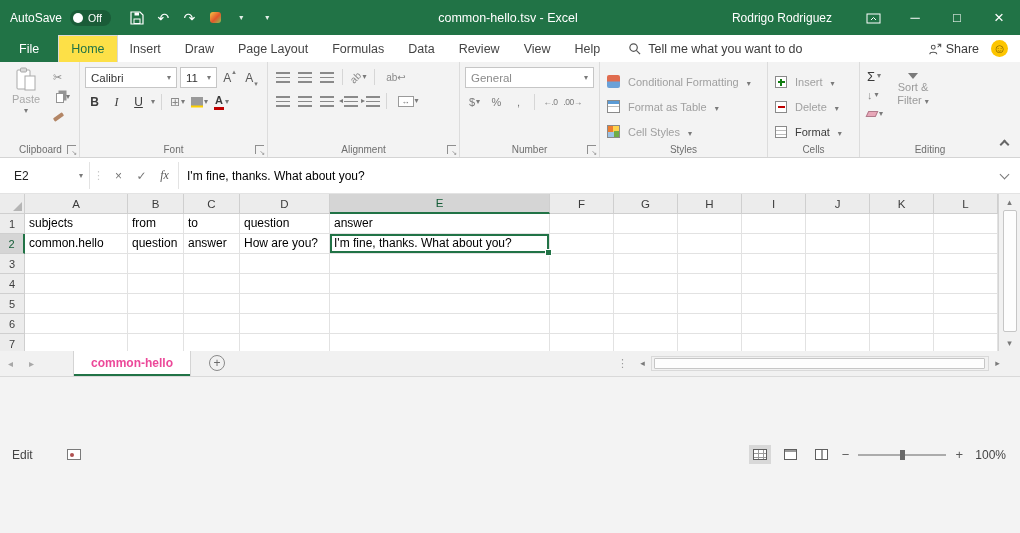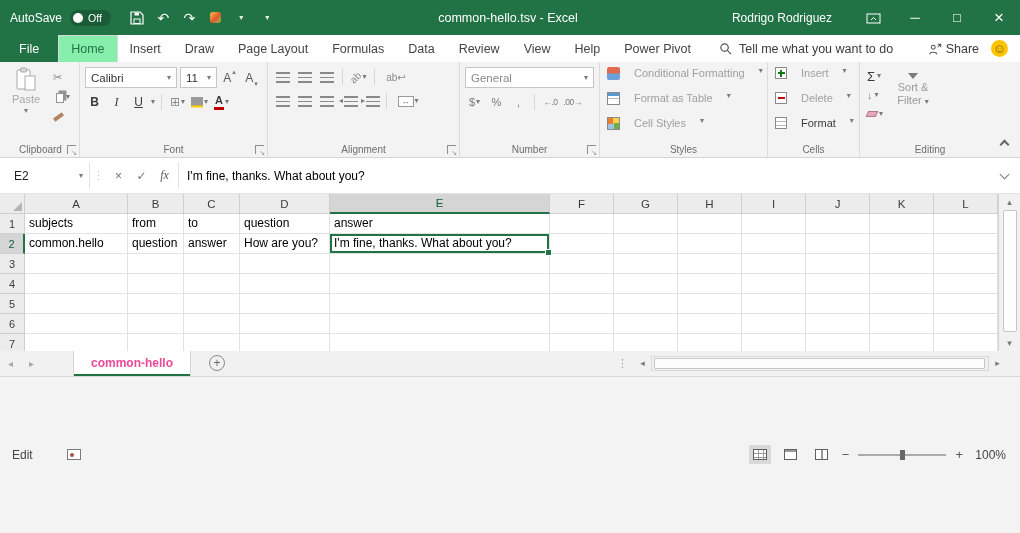--- a/index.html
+++ b/index.html
@@ -19,21 +19,21 @@
   .tb-title{position:absolute;left:0;right:4px;text-align:center;font-size:12.5px;pointer-events:none;z-index:1}
   .tb-right{margin-left:auto;display:flex;align-items:center;height:100%;z-index:2}
   .tb-user{font-size:12px;margin-right:20px}
   .winbtn{width:42px;height:100%;display:flex;align-items:center;justify-content:center;font-size:13px;color:#fff}
   .winbtn.close{font-size:17px}
 
   
   .tabsrow{flex:0 0 27px;background:#fff;display:flex;align-items:stretch;font-size:12.5px}
   .file-tab{background:#217346;color:#fff;padding:0 19px;display:flex;align-items:center}
   .rtab{padding:0 12px;display:flex;align-items:center;color:#444}
-  .rtab.active{color:#217346;background:#86efac;border:1px solid #d8d8d8;border-bottom:none}
+  .rtab.active{color:#217346;background:#fde047;border:1px solid #d8d8d8;border-bottom:none}
   .tellme{display:flex;align-items:center;gap:7px;margin-left:16px;color:#3b3b3b}
   .share{margin-left:auto;display:flex;align-items:center;gap:4px;padding:4px 12px;color:#3b3b3b}
   .smiley{width:17px;height:17px;border-radius:50%;background:#fdc500;color:#7a5c00;display:flex;align-items:center;justify-content:center;font-size:13px;margin:5px 12px 0 0}
 
   
   .ribbon{flex:0 0 96px;background:#f3f3f3;border-bottom:1px solid #d4d4d4;display:flex;position:relative;padding-left:2px}
   .rgroup{position:relative;border-right:1px solid #dcdcdc;padding:5px 5px 16px;display:flex;flex-direction:column;gap:4px}
   .rlabel{position:absolute;bottom:2px;left:0;right:0;text-align:center;font-size:10px;color:#6e6e6e}
   .launcher{position:absolute;right:3px;bottom:3px;width:9px;height:9px;border-left:1px solid #8f8f8f;border-top:1px solid #8f8f8f}
   .launcher i{position:absolute;right:-1px;bottom:-2px;font-size:7px;color:#8f8f8f;font-style:normal;line-height:1}
@@ -55,21 +55,21 @@
   .bold-b{font-weight:bold;color:#3b3b3b}
   .ital-i{font-style:italic;font-family:"Liberation Serif",serif;color:#3b3b3b}
   .und-u{text-decoration:underline;color:#3b3b3b}
   .fontA{font-weight:bold;font-size:11px;color:#3b3b3b;line-height:1;border-bottom:3px solid #c00000;padding:0 1px 1px}
   .bucket{width:12px;height:11px;background:linear-gradient(#9a9a9a 0 8px,#ffd100 9px 11px);clip-path:polygon(0 0,100% 0,100% 100%,0 100%)}
   .orient{font-size:10px;color:#8a8a8a;transform:rotate(-45deg);display:inline-block}
   .wrapg{font-size:10px;color:#8a8a8a}
   .mergebox{width:16px;height:11px;border:1px solid #9a9a9a;background:#fff;font-size:8px;color:#666;display:flex;align-items:center;justify-content:center}
   .numglyph{font-size:11px;color:#7a7a7a}
   .decg{font-size:8.5px;color:#7a7a7a;letter-spacing:-0.5px}
-  .stylebtn{display:flex;align-items:flex-start;gap:14px;height:21px;font-size:11px;color:#a0a0a0;white-space:nowrap;padding-left:2px}
+  .stylebtn{display:flex;align-items:flex-end;gap:8px;height:21px;font-size:11px;color:#a0a0a0;white-space:nowrap;padding-left:2px}
   .cf-icon{width:13px;height:13px;border-radius:2px;background:linear-gradient(180deg,#e06c4f 0 6px,#6aa1d8 7px 13px);flex:none}
   .tbl-icon{width:13px;height:13px;border:1px solid #8a8a8a;background-color:#fff;background-image:linear-gradient(#5b9bd5 0 3px,transparent 3px),repeating-linear-gradient(to bottom,transparent 0 5px,#bcbcbc 5px 6px);flex:none}
   .cs-icon{width:13px;height:13px;border:1px solid #8a8a8a;background:conic-gradient(#ffd24c 0 25%,#70ad47 25% 50%,#9dc3e6 50% 75%,#ed7d31 75%);flex:none}
   .ins-icon{width:12px;height:12px;border:1px solid #8a8a8a;background-color:#fff;background-image:linear-gradient(#107c10,#107c10),linear-gradient(#107c10,#107c10);background-size:7px 2px,2px 7px;background-position:center;background-repeat:no-repeat;flex:none}
   .del-icon{width:12px;height:12px;border:1px solid #8a8a8a;background-color:#fff;background-image:linear-gradient(#c00000,#c00000);background-size:7px 2px;background-position:center;background-repeat:no-repeat;flex:none}
   .fmt-icon{width:12px;height:12px;border:1px solid #8a8a8a;background:repeating-linear-gradient(to bottom,#fff 0 3px,#bcbcbc 3px 4px);flex:none}
   .cells-fmt{color:#3b3b3b}
   .edit-body{display:flex;gap:5px}
   .edit-minis{display:flex;flex-direction:column;gap:3px;padding-top:1px}
   .sigma{font-size:13px;color:#3b3b3b;line-height:1}
@@ -188,21 +188,20 @@
     <span class="file-tab">File</span>
     <span class="rtab active">Home</span>
     <span class="rtab">Insert</span>
     <span class="rtab">Draw</span>
     <span class="rtab">Page Layout</span>
     <span class="rtab">Formulas</span>
     <span class="rtab">Data</span>
     <span class="rtab">Review</span>
     <span class="rtab">View</span>
     <span class="rtab">Help</span>
-    <span class="rtab">Power Pivot</span>
     <span class="tellme">
       <svg width="13" height="13" viewBox="0 0 14 14">
         <circle cx="6" cy="6" r="4" fill="none" stroke="#555" stroke-width="1.3"></circle>
         <line x1="9" y1="9" x2="13" y2="13" stroke="#555" stroke-width="1.3"></line>
       </svg>
       <span>Tell me what you want to do</span>
     </span>
     <span class="share">
       <svg width="14" height="14" viewBox="0 0 16 16">
         <circle cx="6" cy="6" r="2.2" fill="none" stroke="#555" stroke-width="1.2"></circle>

